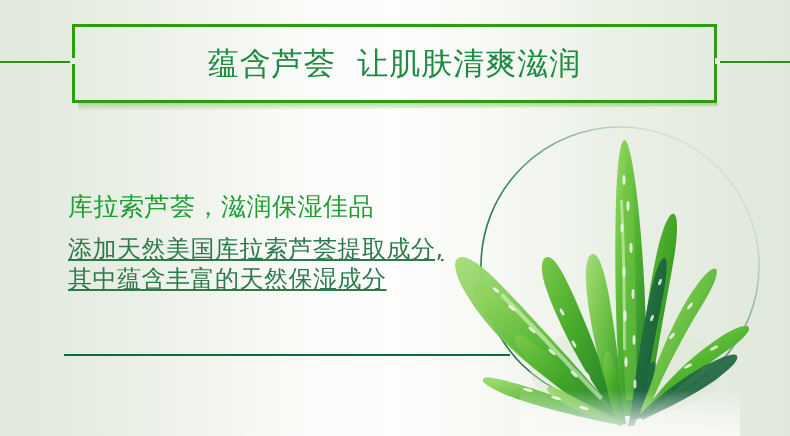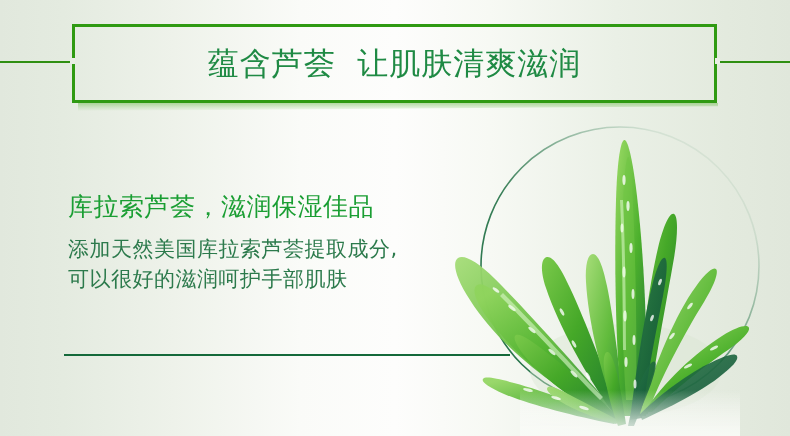--- a/index.html
+++ b/index.html
@@ -113,23 +113,24 @@
     z-index: 5;
     white-space: pre;
   }
 
   .body-copy {
     position: absolute;
     left: 68px;
     top: 234px;
     z-index: 5;
     color: #2c7a4c;
-    font-size: 21px;
+    font-size: 24px;
     line-height: 30px;
     letter-spacing: 0.5px;
+    text-decoration: underline;
   }
   .body-copy .line { white-space: pre; display: block; }
 
   
   .art {
     position: absolute;
     left: 0;
     top: 0;
     width: 790px;
     height: 436px;
@@ -295,16 +296,16 @@
   <div class="rule-right"></div>
   <div class="box-shadow-slab"></div>
   <div class="bottom-rule"></div>
 
   <div class="title">蕴含芦荟  让肌肤清爽滋润</div>
 
   <div class="headline">库拉索芦荟，滋润保湿佳品</div>
 
   <div class="body-copy">
     <span class="line">添加天然美国库拉索芦荟提取成分,</span>
-    <span class="line">可以很好的滋润呵护手部肌肤</span>
+    <span class="line">其中蕴含丰富的天然保湿成分</span>
   </div>
 
 </div>
 
 </body></html>

